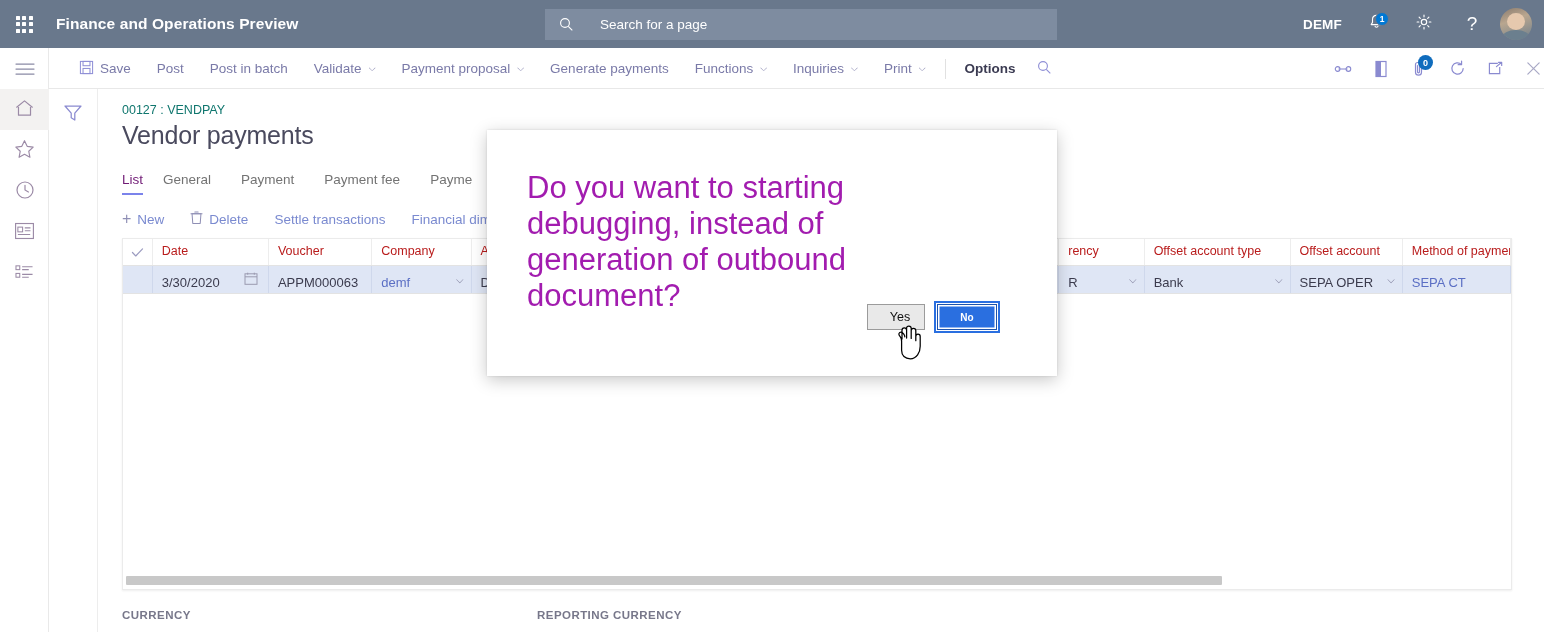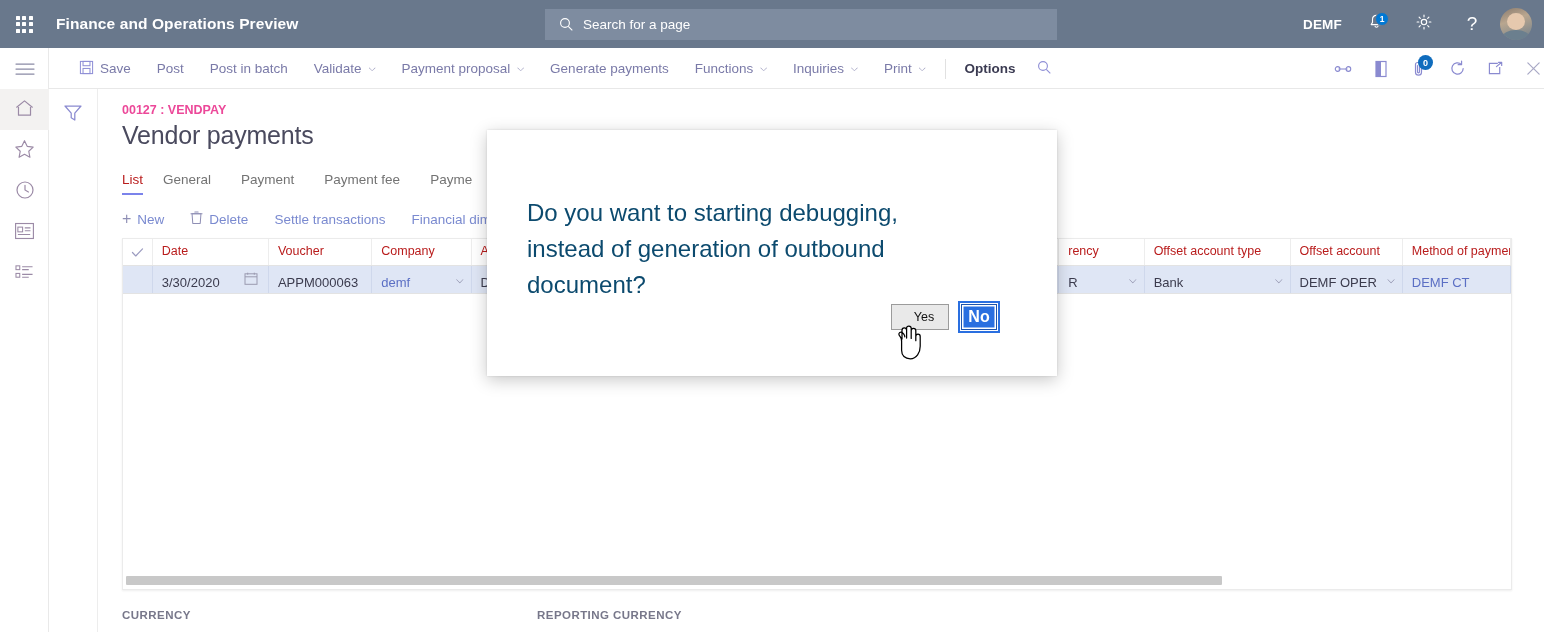--- a/index.html
+++ b/index.html
@@ -38,21 +38,21 @@
   }
   .searchwrap {
     position: absolute; left: 545px; top: 9px;
     width: 512px; height: 31px;
     background: #7e8ca0;
     display: flex; align-items: center;
     padding-left: 14px;
     cursor: text;
   }
   .searchwrap .magnifier { margin-right: 9px; display:flex; }
-  .search-ph { font-size: 13.5px; color: #ffffff; }
+  .search-ph { font-size: 13.5px; color: #ffffff; margin-left: 17px; }
   .top-right {
     position: absolute; right: 0; top: 0; height: 48px;
     display: flex; align-items: center; gap: 0px;
   }
   .tr-item {
     height: 48px; min-width: 48px;
     display: flex; align-items: center; justify-content: center;
     cursor: pointer; position: relative;
     color: #fff;
   }
@@ -146,39 +146,39 @@
 
   
   .main {
     position: absolute; left: 98px; top: 89px;
     width: 1446px; height: 543px;
     background: #ffffff;
     overflow: hidden;
   }
   .crumb {
     position: absolute; left: 24px; top: 14px;
-    font-size: 12.5px; color: #ec4899; font-weight: bold;
+    font-size: 12.5px; color: #0f766e;
   }
   .ptitle {
     position: absolute; left: 24px; top: 32px;
     font-size: 25px; color: #4a4a5e; font-weight: normal;
     letter-spacing: -.2px;
   }
   .tabs {
     position: absolute; left: 24px; top: 80px;
     display: flex; align-items: flex-end; gap: 0px;
   }
   .tab {
     font-size: 13.5px; color: #737373;
     padding: 3px 16px 8px 0; margin-right: 14px;
     cursor: pointer; white-space: nowrap;
     position: relative;
   }
   .tab:first-child { padding-right: 6px; }
-  .tab.active { color: #b91c1c; }
+  .tab.active { color: #701a75; }
   .tab.active::after {
     content: ""; position: absolute; left: 0; right: 16px; bottom: 0;
     height: 2px; background: #7b83eb;
   }
   .tab:first-child.active::after { right: 6px; }
 
   .actionbar {
     position: absolute; left: 24px; top: 115px;
     display: flex; align-items: center;
   }
@@ -255,45 +255,44 @@
   .modal-shadow {
     position: absolute;
     left: 487px; top: 130px;
     width: 570px; height: 246px;
     background: #ffffff;
     box-shadow: 0 4px 16px rgba(0,0,0,.22), 0 0 2px rgba(0,0,0,.12);
     z-index: 50;
   }
   .modal-text {
     position: absolute; left: 40px; top: 40px; width: 430px;
-    font-size: 24px; line-height: 36px; color: #0c4a6e;
+    font-size: 31px; line-height: 36px; color: #a21caf;
     font-family: "Liberation Sans", sans-serif;
-    margin-top: 25px;
   }
   .modal-buttons {
     position: absolute; right: 60px; bottom: 46px;
     display: flex; align-items: center; gap: 12px;
   }
   .btn-yes {
     width: 58px; height: 26px;
     background: #e9e9e9;
     border: 1px solid #9b9b9b;
     font-size: 12.5px; color: #111;
     display: flex; align-items: center; justify-content: center;
     cursor: pointer;
     padding-left: 8px;
   }
   .btn-no {
-    width: 36px; height: 26px;
+    width: 60px; height: 26px;
     background: #2a6fe0;
     border: 1px solid #1d53ad;
     outline: 2px solid #2a6fe0;
     outline-offset: 1px;
     box-shadow: inset 0 0 0 1.5px #ffffff;
-    font-size: 16px; font-weight: bold; color: #ffffff;
+    font-size: 10px; font-weight: bold; color: #ffffff;
     display: flex; align-items: center; justify-content: center;
     cursor: pointer;
   }
   .cursor-hand {
     position: absolute; left: 893px; top: 325px;
     z-index: 60; pointer-events: none;
   }
 </style>
 </head>
 <body>
@@ -589,24 +588,24 @@
       <div class="gc" style="width:197px;"></div>
       <div class="gc" style="width:86px;">
         <span>R</span>
         <span class="chev">⌵</span>
       </div>
       <div class="gc" style="width:147px;">
         <span>Bank</span>
         <span class="chev">⌵</span>
       </div>
       <div class="gc" style="width:113px;">
-        <span>DEMF OPER</span>
+        <span>SEPA OPER</span>
         <span class="chev">⌵</span>
       </div>
-      <div class="gc link" style="width:109px;">DEMF CT</div>
+      <div class="gc link" style="width:109px;">SEPA CT</div>
     </div>
 
     <div class="gridbody-blank"></div>
 
     <div class="hscroll-track">
       <div class="hscroll-thumb"></div>
     </div>
   </div>
 
   <div class="totals">

